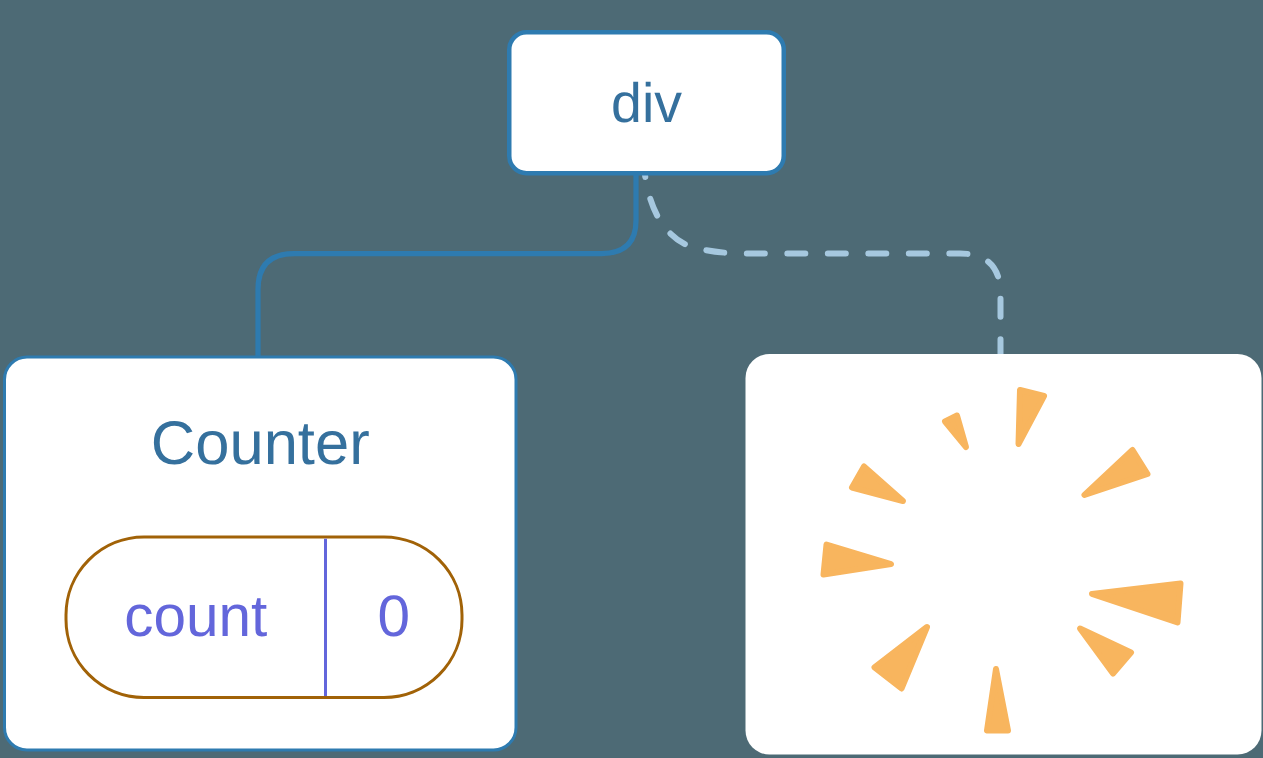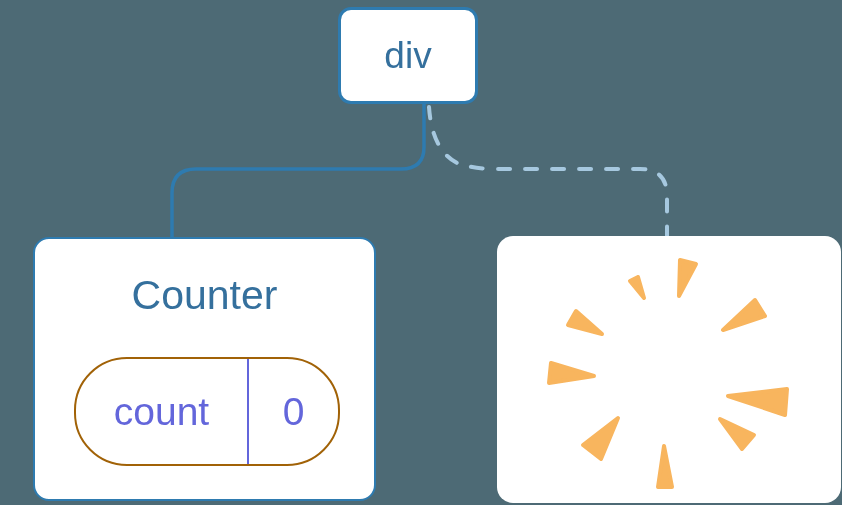--- a/index.html
+++ b/index.html
@@ -5,29 +5,29 @@
   html,body { margin:0; padding:0; background:#4D6A75; }
   .canvas {
     position:relative; width:842px; height:505px; overflow:hidden;
     background:#4D6A75;
     font-family:"Liberation Sans", sans-serif;
   }
   .connectors { position:absolute; left:0; top:0; width:842px; height:505px; }
   .node { position:absolute; background:#ffffff; box-sizing:border-box; }
 
   .node-root {
-    left:338px; top:7px; width:140px; height:97px;
+    left:338px; top:20px; width:186px; height:97px;
     border:3px solid #2E7BB0; border-radius:13px;
     display:flex; align-items:center; justify-content:center;
     font-size:37px; color:#35709D;
   }
 
   .node-counter {
     left:2px; top:237px; width:343px; height:264px;
-    border:2.5px solid #2E7BB0; border-radius:16px;margin-left:31px;
+    border:2.5px solid #2E7BB0; border-radius:16px;
   }
   .counter-title {
     margin-top:33px; text-align:center;
     font-size:41px; font-weight:500; color:#35709D;
   }
   .state-pill {
     position:absolute; left:39px; top:118px; width:262px; height:105px;
     border:2px solid #a16207; border-radius:53px;
     display:flex; color:#6366DB; font-size:39px; overflow:hidden;
   }

